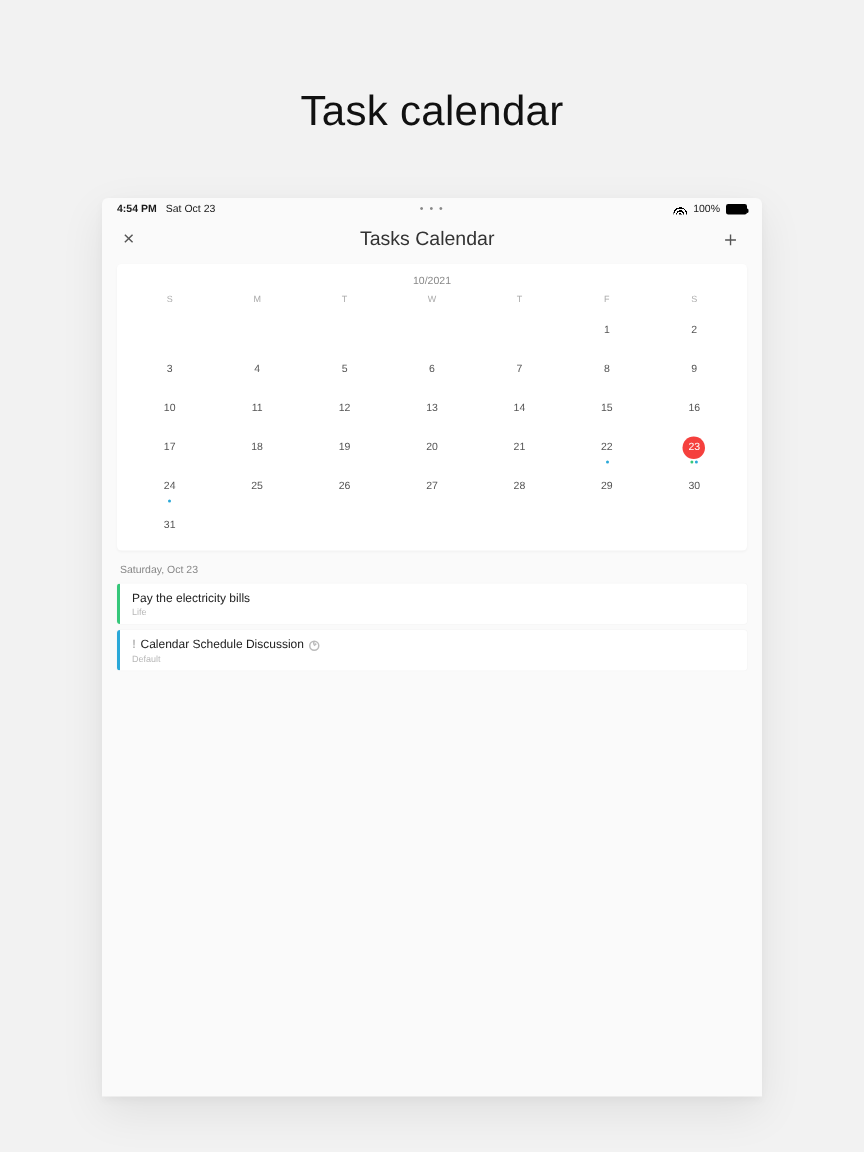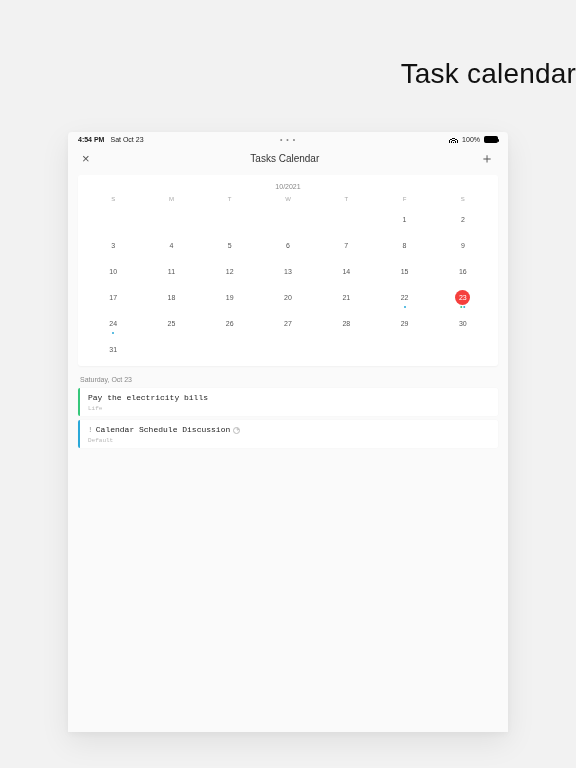--- a/index.html
+++ b/index.html
@@ -4,21 +4,21 @@
 <style>
   * { box-sizing: border-box; margin: 0; padding: 0; }
   html, body { width: 576px; height: 768px; }
   body {
     background: #f2f2f2;
     font-family: -apple-system, "Helvetica Neue", Arial, sans-serif;
     color: #111;
     overflow: hidden;
   }
   .promo-title {
-    text-align: right;
+    text-align: center;
     font-size: 28px;
     font-weight: 400;
     padding-top: 58px;
     padding-bottom: 42px;
     letter-spacing: 0.2px;
   }
   .device-frame {
     margin: 0 auto;
     width: 440px;
     background: #fafafa;
@@ -58,21 +58,21 @@
   .battery-icon::after {
     content: ""; position: absolute; right: -2px; top: 1.8px; width: 1.2px; height: 3px;
     background: #000; border-radius: 0 1px 1px 0;
   }
   
   .app-header {
     display: flex; align-items: center; justify-content: space-between;
     padding: 6px 14px 10px 14px;
   }
   .close-x { font-size: 13px; color: #555; line-height: 1; cursor: pointer; font-weight: 200; }
-  .header-title { font-size: 10px; color: #333; }
+  .header-title { font-size: 13px; color: #333; }
   .add-plus { font-size: 14px; color: #555; line-height: 1; cursor: pointer; font-weight: 200; }
 
   
   .calendar-card {
     margin: 0 10px;
     background: #fff;
     border-radius: 3px;
     box-shadow: 0 1px 2px rgba(0,0,0,0.04);
     padding: 6px 0 4px 0;
   }
@@ -110,21 +110,20 @@
   
   .tasks-section { padding: 8px 10px 0 10px; }
   .date-heading { font-size: 7px; color: #888; padding: 2px 2px 5px; }
   .task-card {
     background: #fff;
     border-radius: 2px;
     padding: 5px 6px 4px 8px;
     margin-bottom: 4px;
     border-left: 2px solid transparent;
     box-shadow: 0 0 0 0.5px rgba(0,0,0,0.02);
-    font-family: Liberation Mono, monospace;
   }
   .task-card.green { border-left-color: #36c77a; }
   .task-card.blue  { border-left-color: #2aa8d8; }
   .task-title { font-size: 8px; color: #222; display: flex; align-items: center; gap: 3px; }
   .priority-mark { color: #b8b8b8; font-weight: 600; }
   .task-tag { font-size: 6px; color: #b8b8b8; margin-top: 3px; }
   .clock-icon {
     display: inline-block; width: 7px; height: 7px; border: 0.6px solid #bbb; border-radius: 50%;
     position: relative; top: 0.5px;
   }

